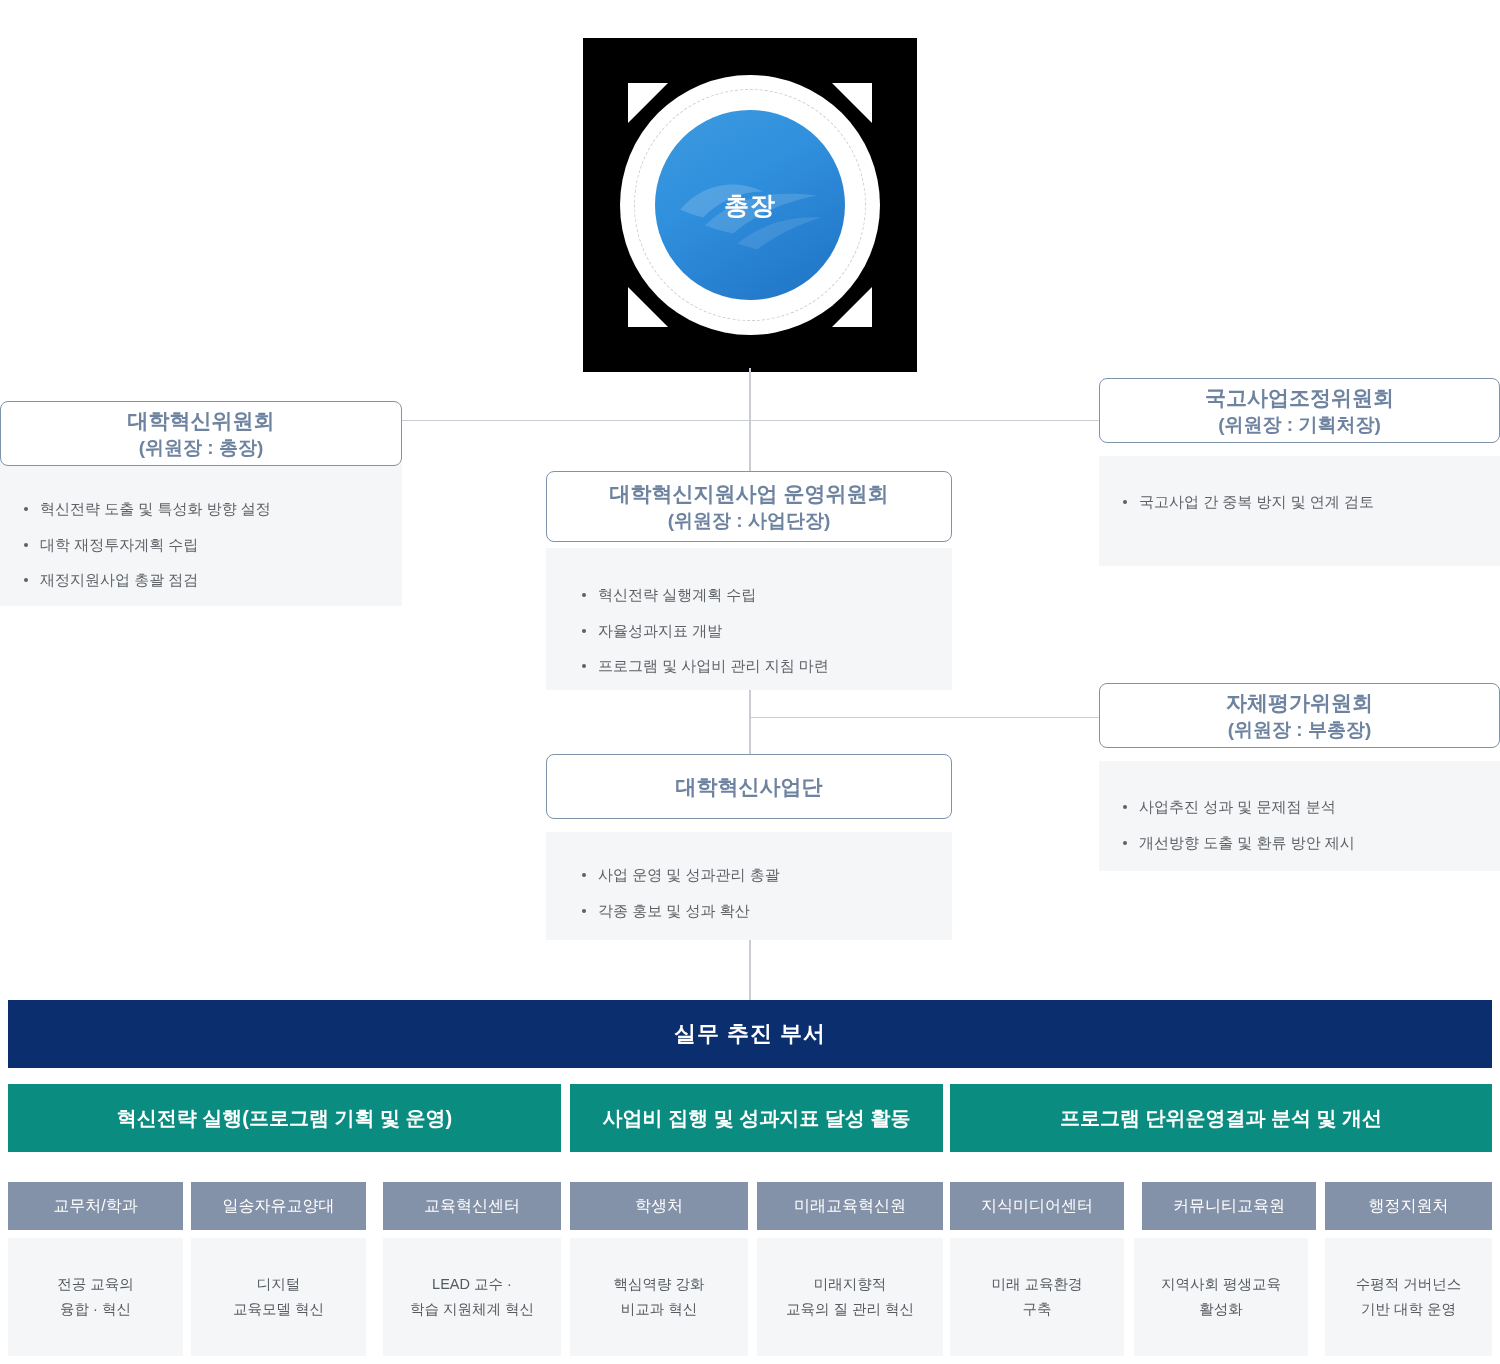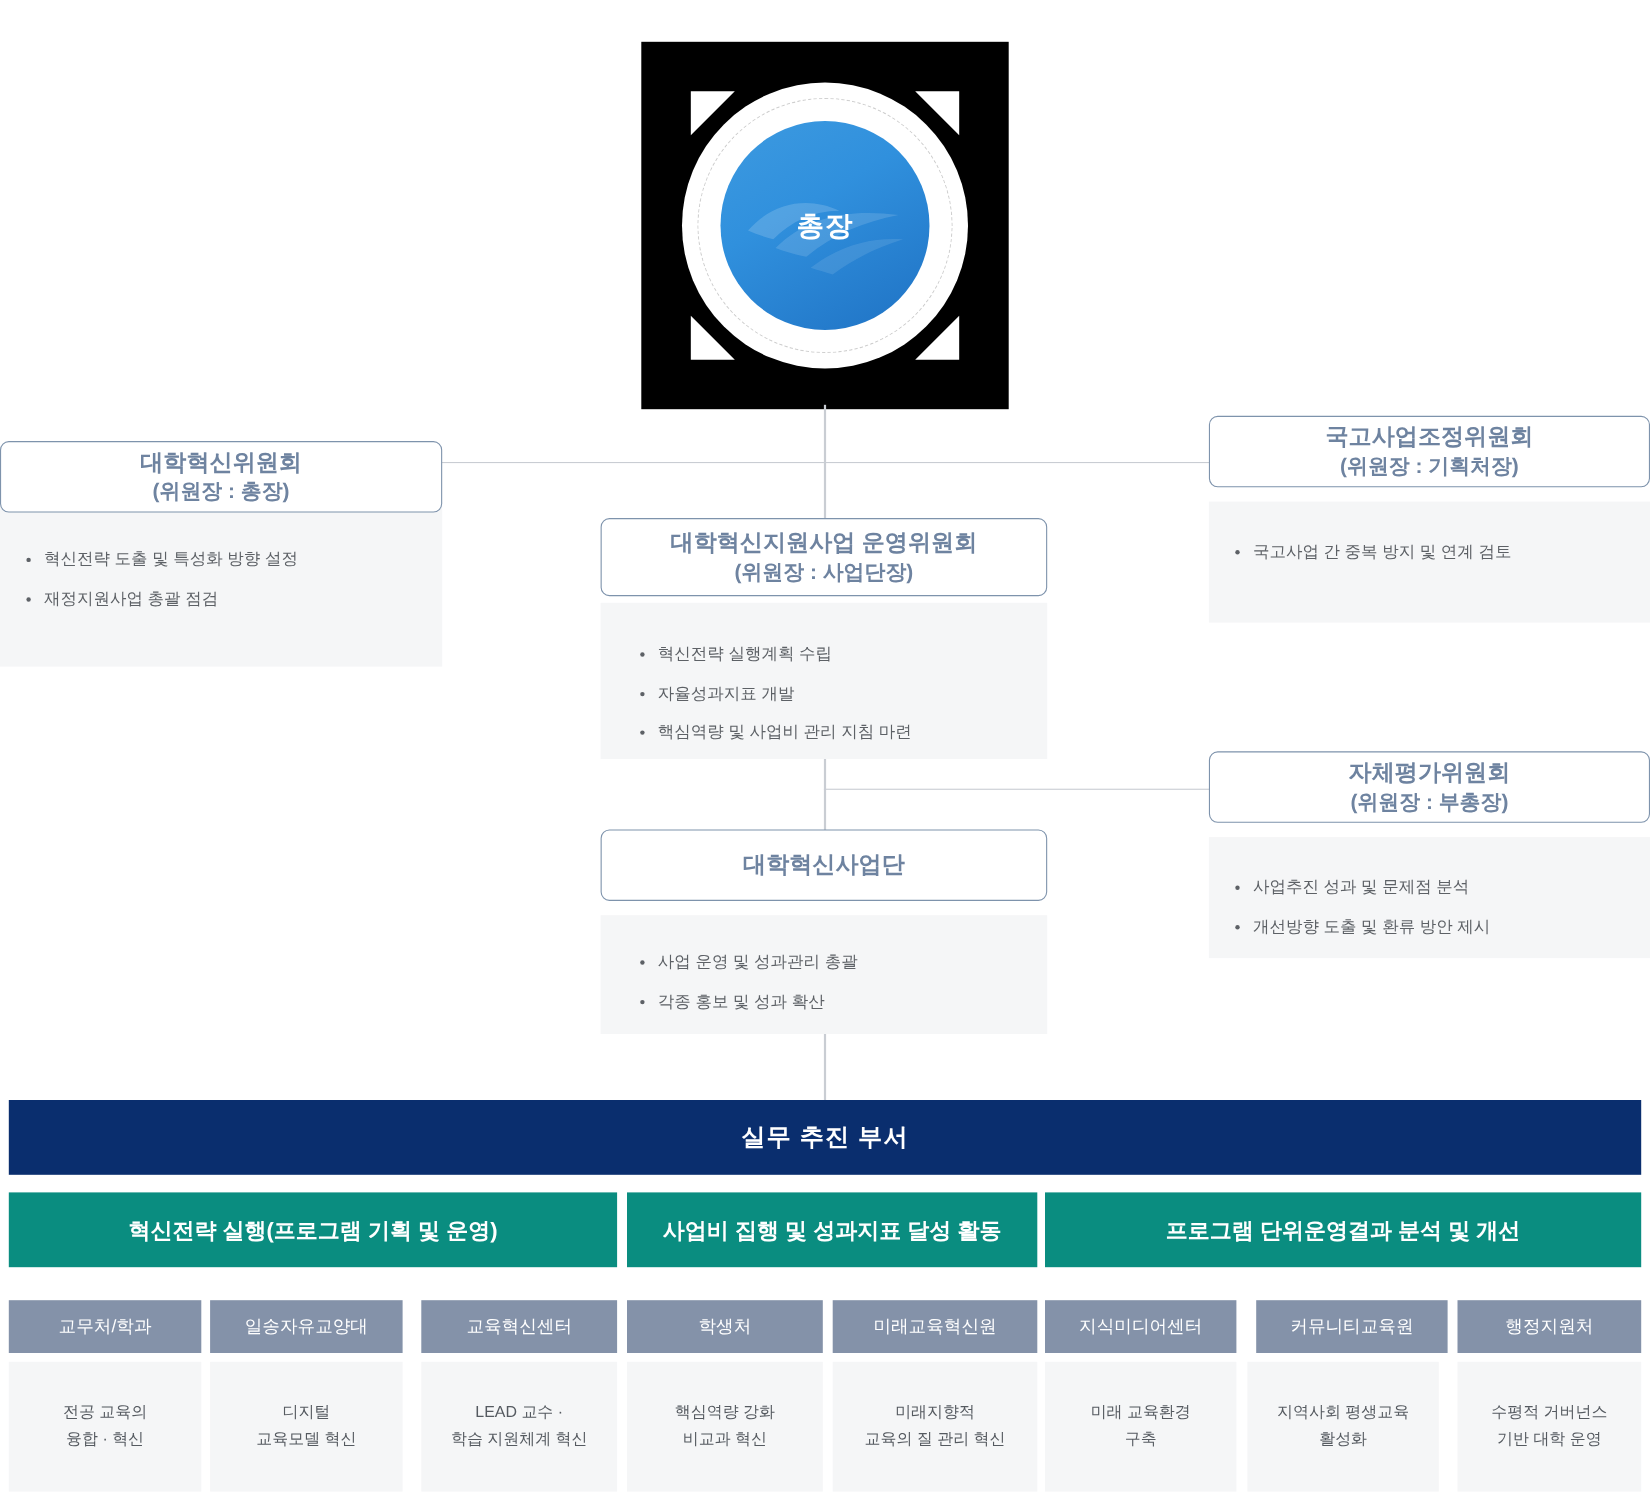--- a/index.html
+++ b/index.html
@@ -217,20 +217,21 @@
 <div class="hline" style="left:749px; top:717px; width:352px;"></div>
 <div class="vline" style="left:749px; top:940px; height:62px;"></div>
 
 <div class="node-title" style="left:0px; top:378px; width:402px; height:65px;margin-top:23px;">
   <div class="t-main">대학혁신위원회</div>
   <div class="t-sub">(위원장 : 총장)</div>
 </div>
 <div class="node-detail" style="left:0px; top:456px; width:402px; height:150px; padding:42px 0 0 22px;">
   <ul>
     <li>혁신전략 도출 및 특성화 방향 설정</li>
+    <li>대학 재정투자계획 수립</li>
     <li>재정지원사업 총괄 점검</li>
   </ul>
 </div>
 
 <div class="node-title" style="left:1099px; top:378px; width:401px; height:65px;">
   <div class="t-main">국고사업조정위원회</div>
   <div class="t-sub">(위원장 : 기획처장)</div>
 </div>
 <div class="node-detail" style="left:1099px; top:456px; width:401px; height:110px; padding:35px 0 0 22px;">
   <ul>
@@ -239,21 +240,21 @@
 </div>
 
 <div class="node-title" style="left:546px; top:471px; width:406px; height:71px;">
   <div class="t-main">대학혁신지원사업 운영위원회</div>
   <div class="t-sub">(위원장 : 사업단장)</div>
 </div>
 <div class="node-detail" style="left:546px; top:548px; width:406px; height:142px; padding:36px 0 0 34px;">
   <ul>
     <li>혁신전략 실행계획 수립</li>
     <li>자율성과지표 개발</li>
-    <li>핵심역량 및 사업비 관리 지침 마련</li>
+    <li>프로그램 및 사업비 관리 지침 마련</li>
   </ul>
 </div>
 
 <div class="node-title" style="left:1099px; top:683px; width:401px; height:65px;">
   <div class="t-main">자체평가위원회</div>
   <div class="t-sub">(위원장 : 부총장)</div>
 </div>
 <div class="node-detail" style="left:1099px; top:761px; width:401px; height:110px; padding:35px 0 0 22px;">
   <ul>
     <li>사업추진 성과 및 문제점 분석</li>

